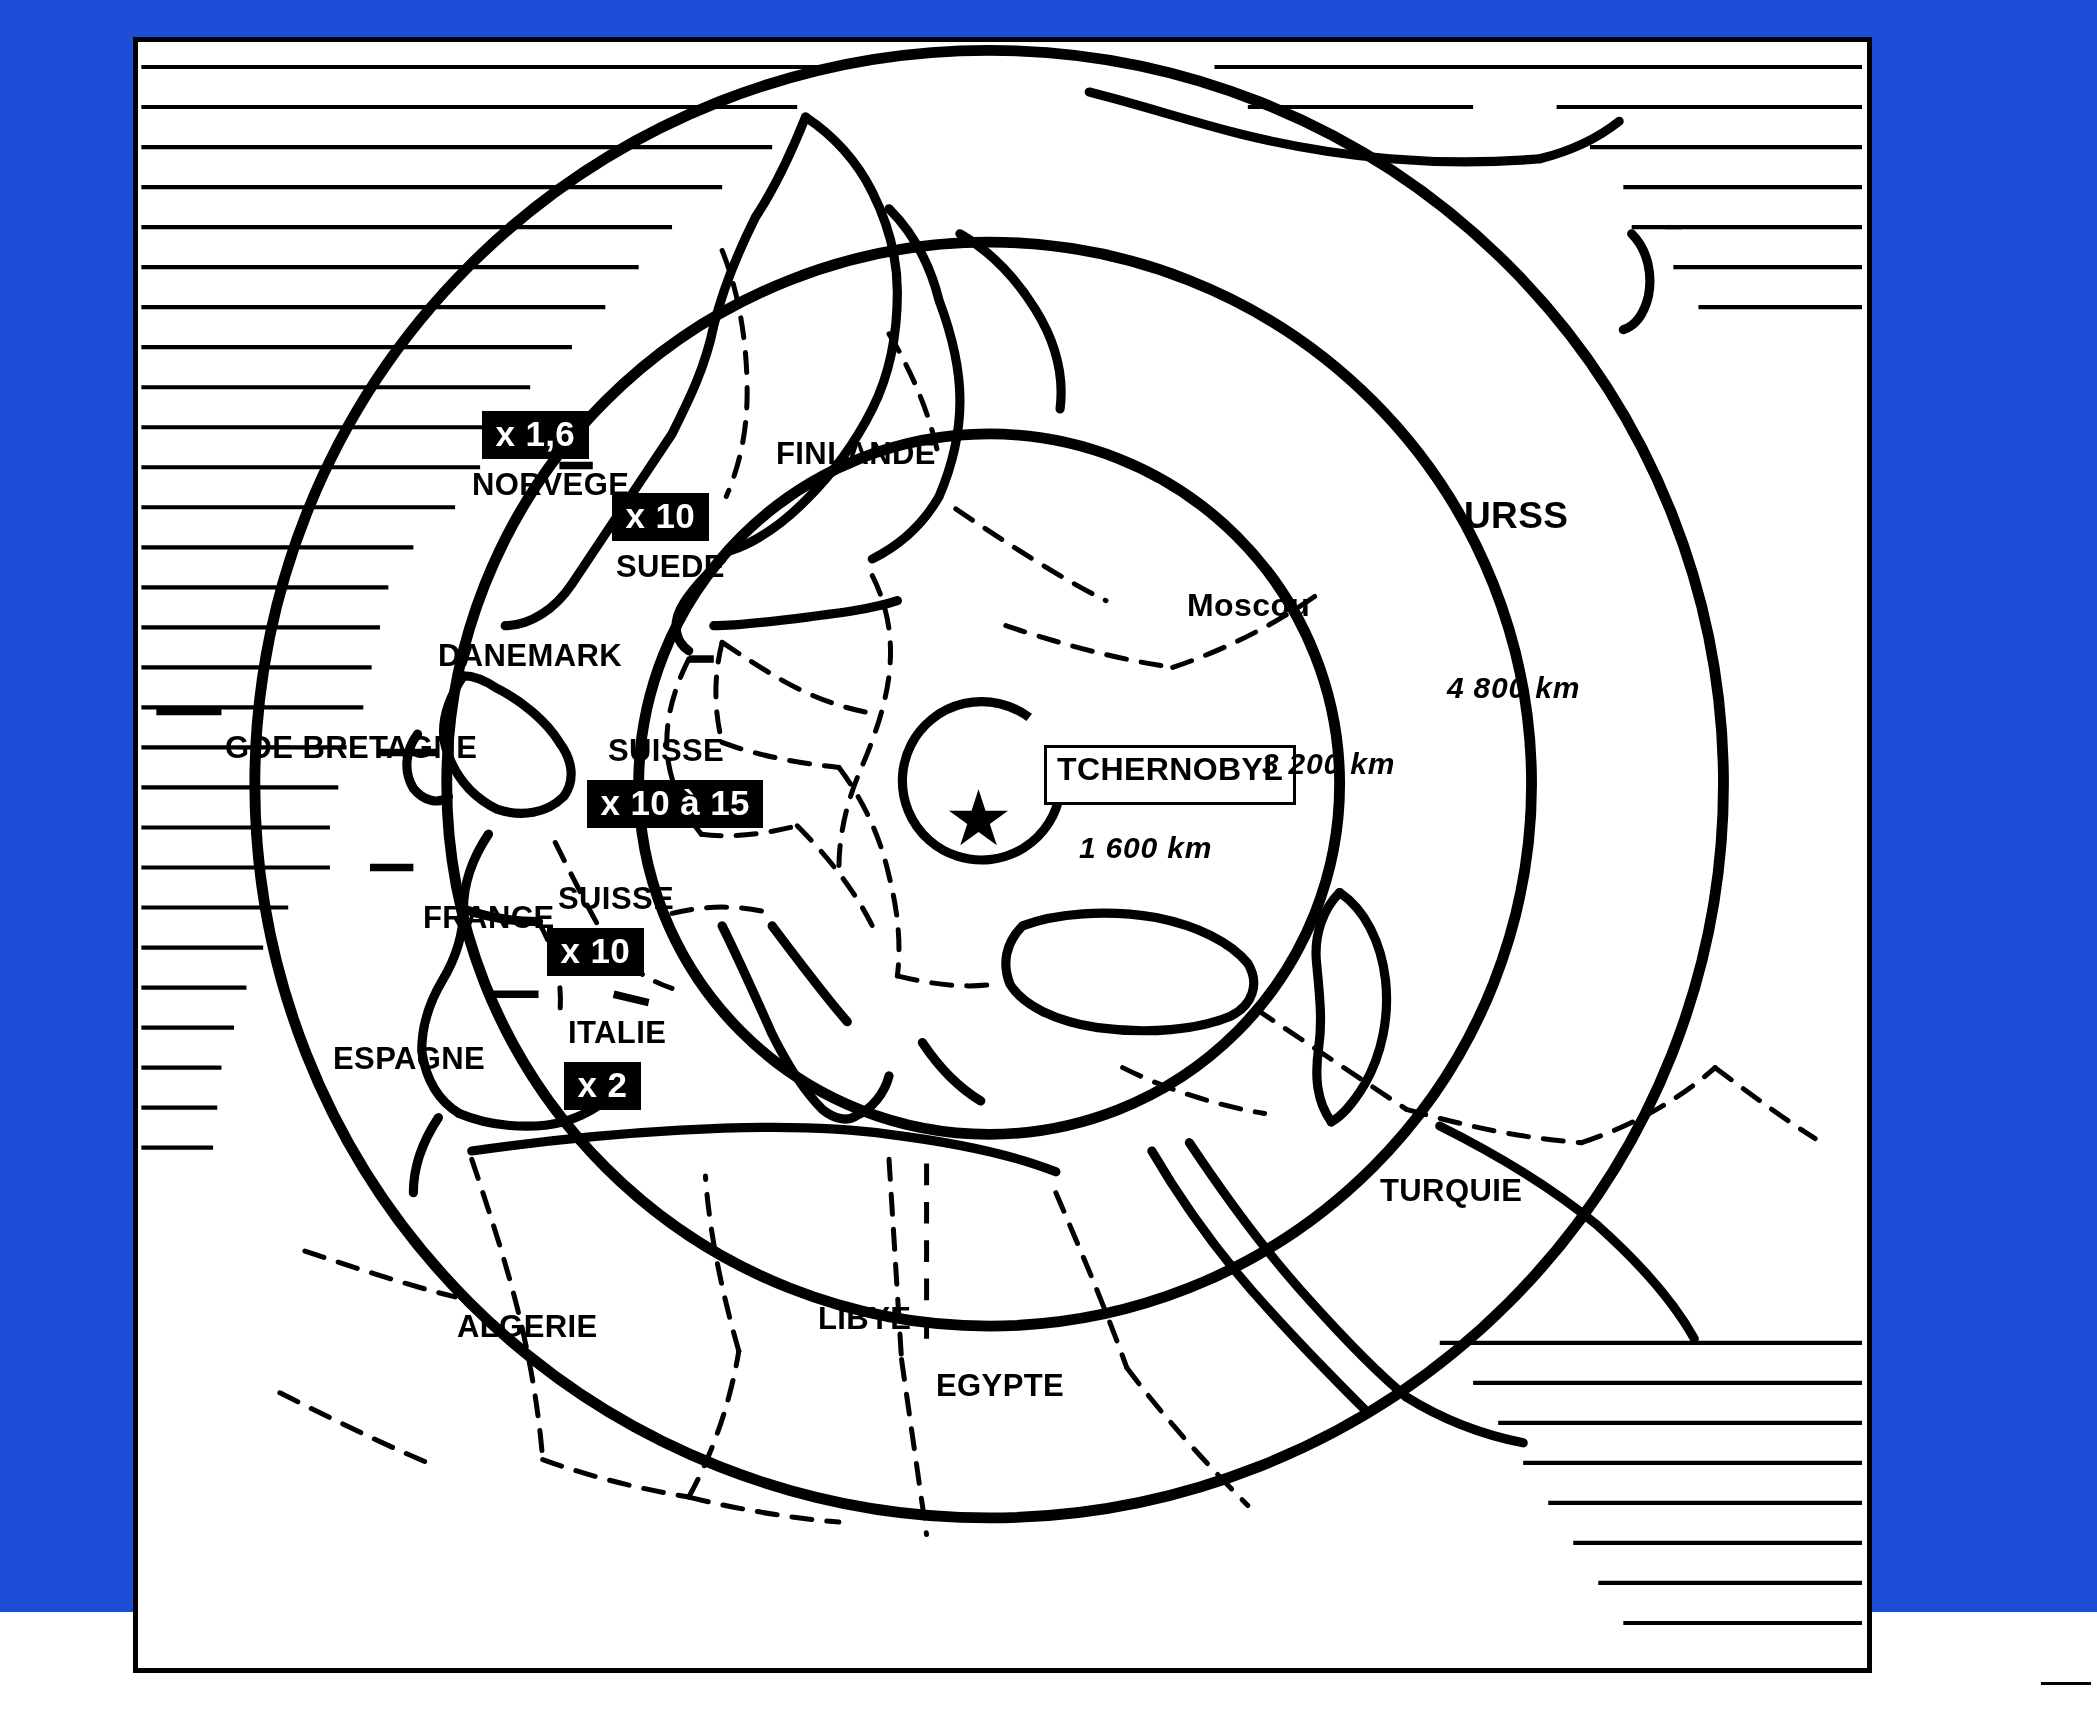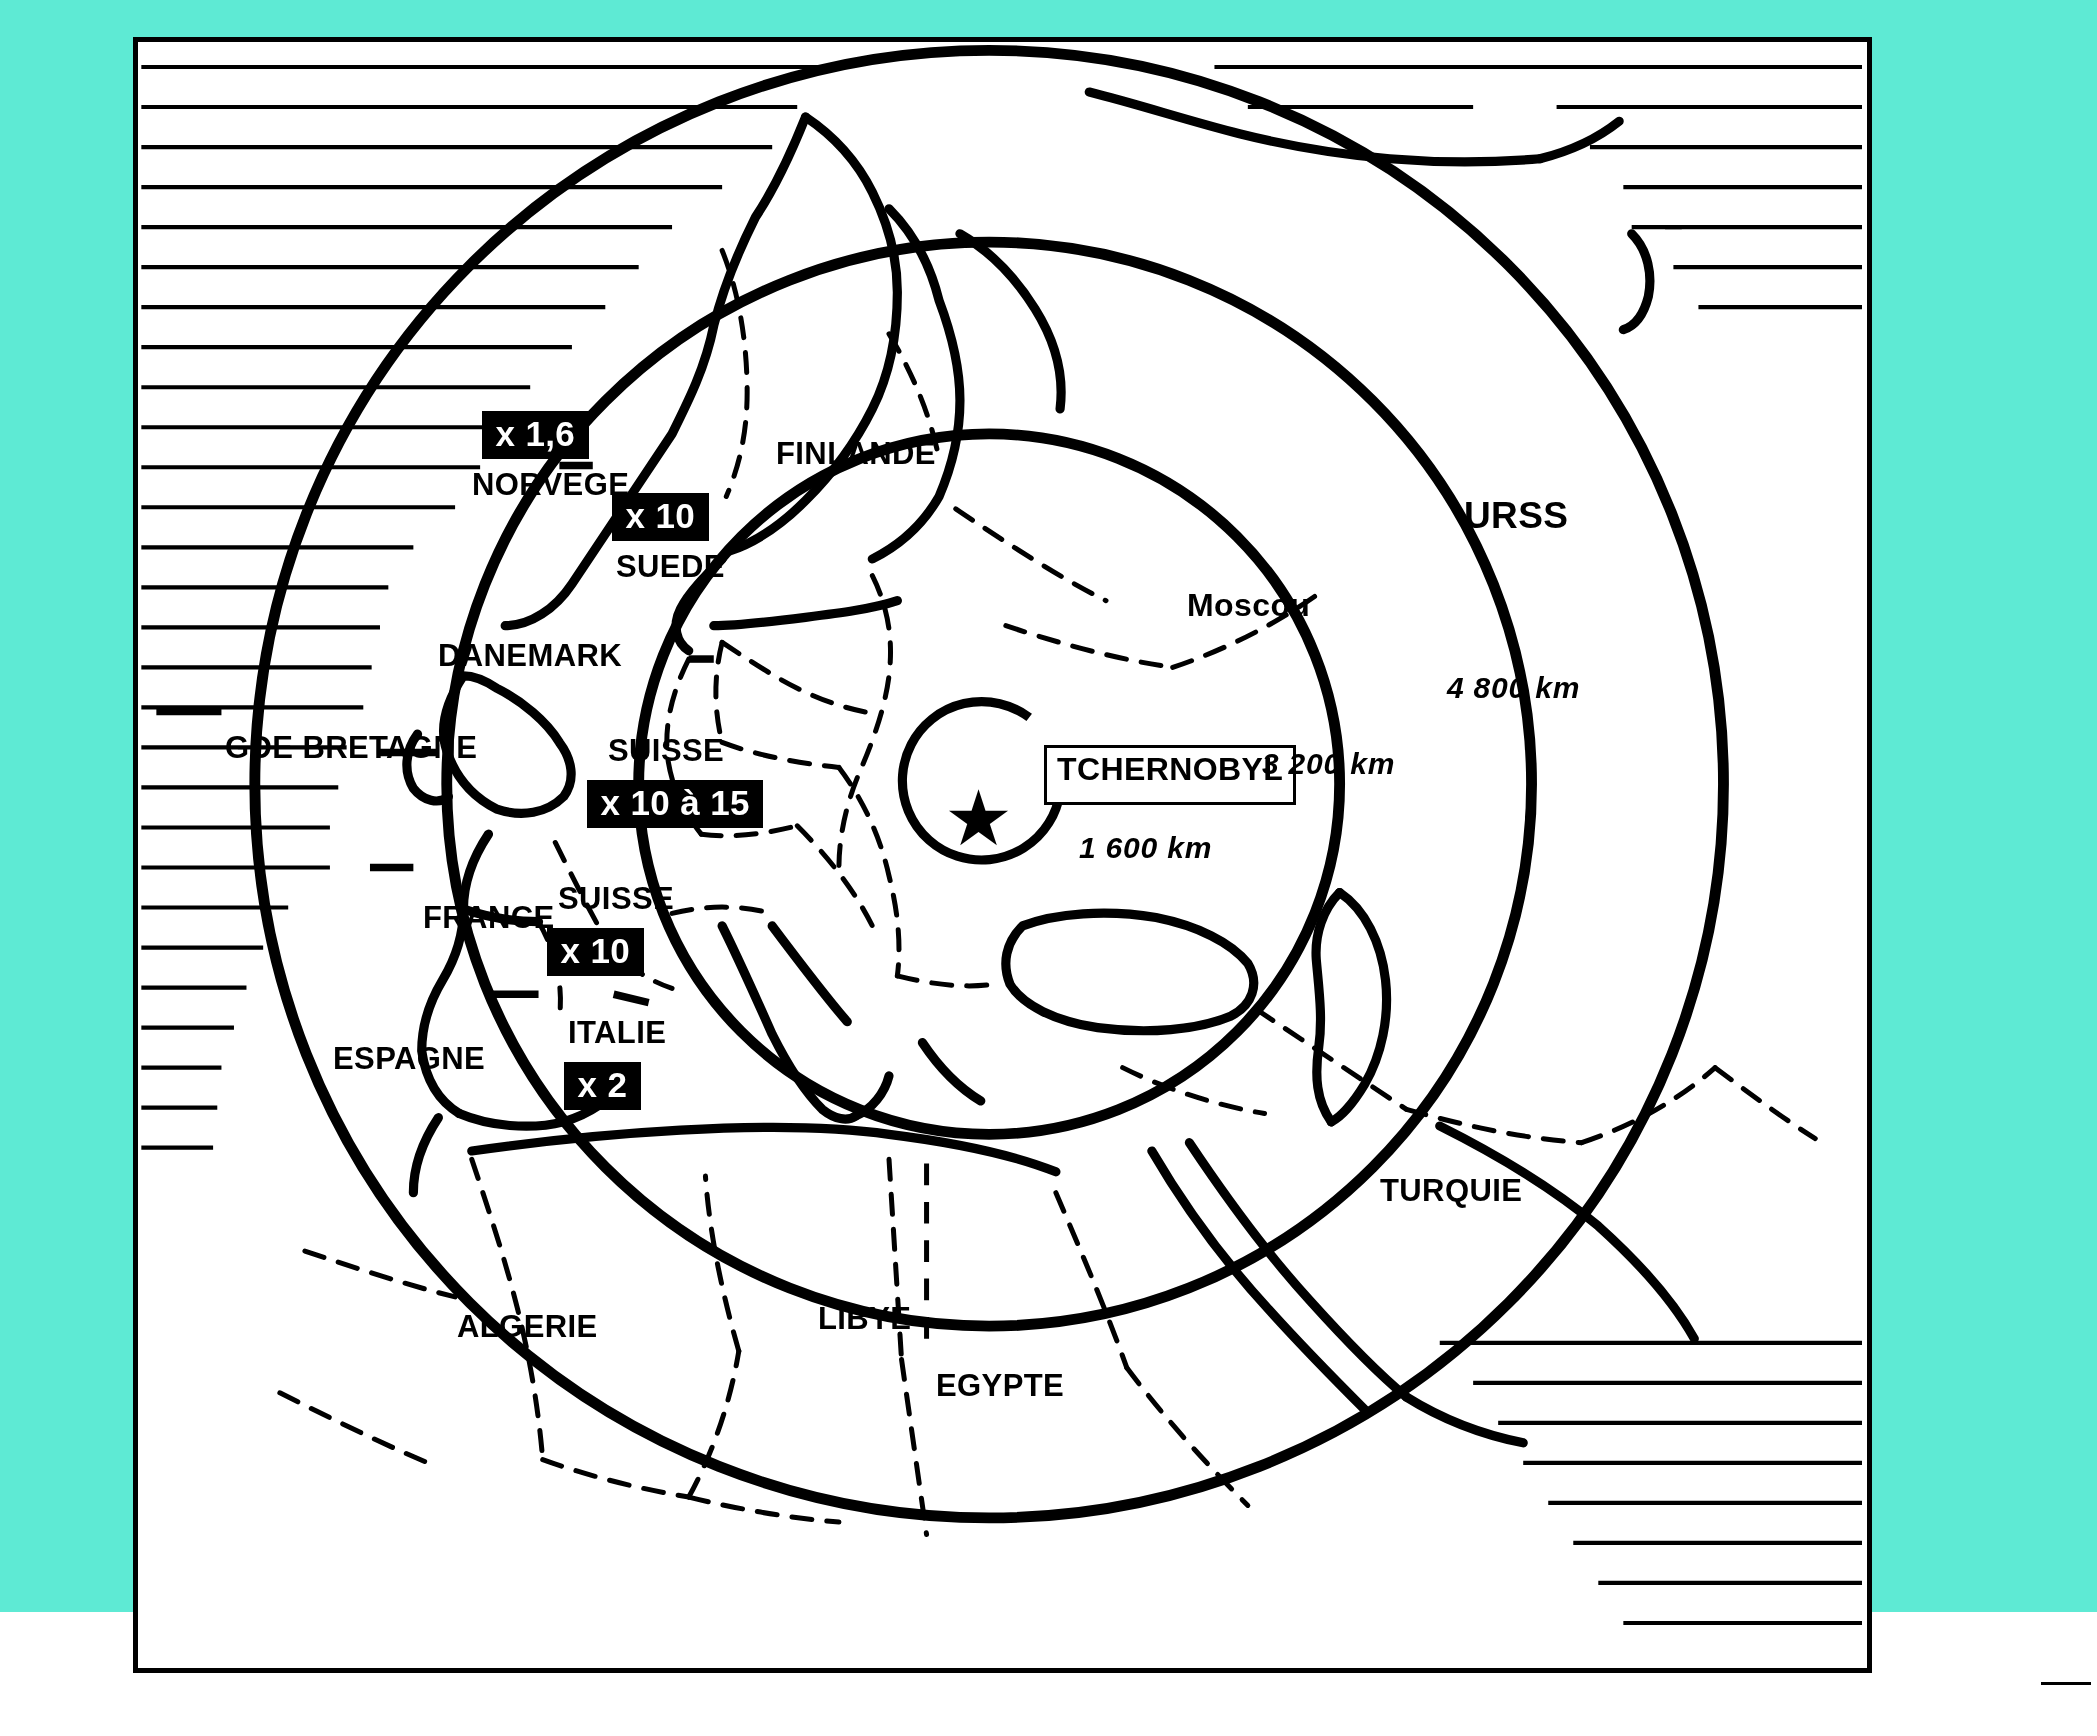--- a/index.html
+++ b/index.html
@@ -10,21 +10,21 @@
   body {
     width: 2098px;
     height: 1737px;
     font-family: "Liberation Sans", sans-serif;
     overflow: hidden;
   }
   #map-figure {
     position: relative;
     width: 2098px;
     height: 1612px;
-    background: #5eead4;
+    background: #1d4ed8;
   }
   #map-frame {
     position: absolute;
     left: 133px;
     top: 37px;
     width: 1739px;
     height: 1636px;
     border: 5px solid #000;
     box-sizing: border-box;
     background: #ffffff;

